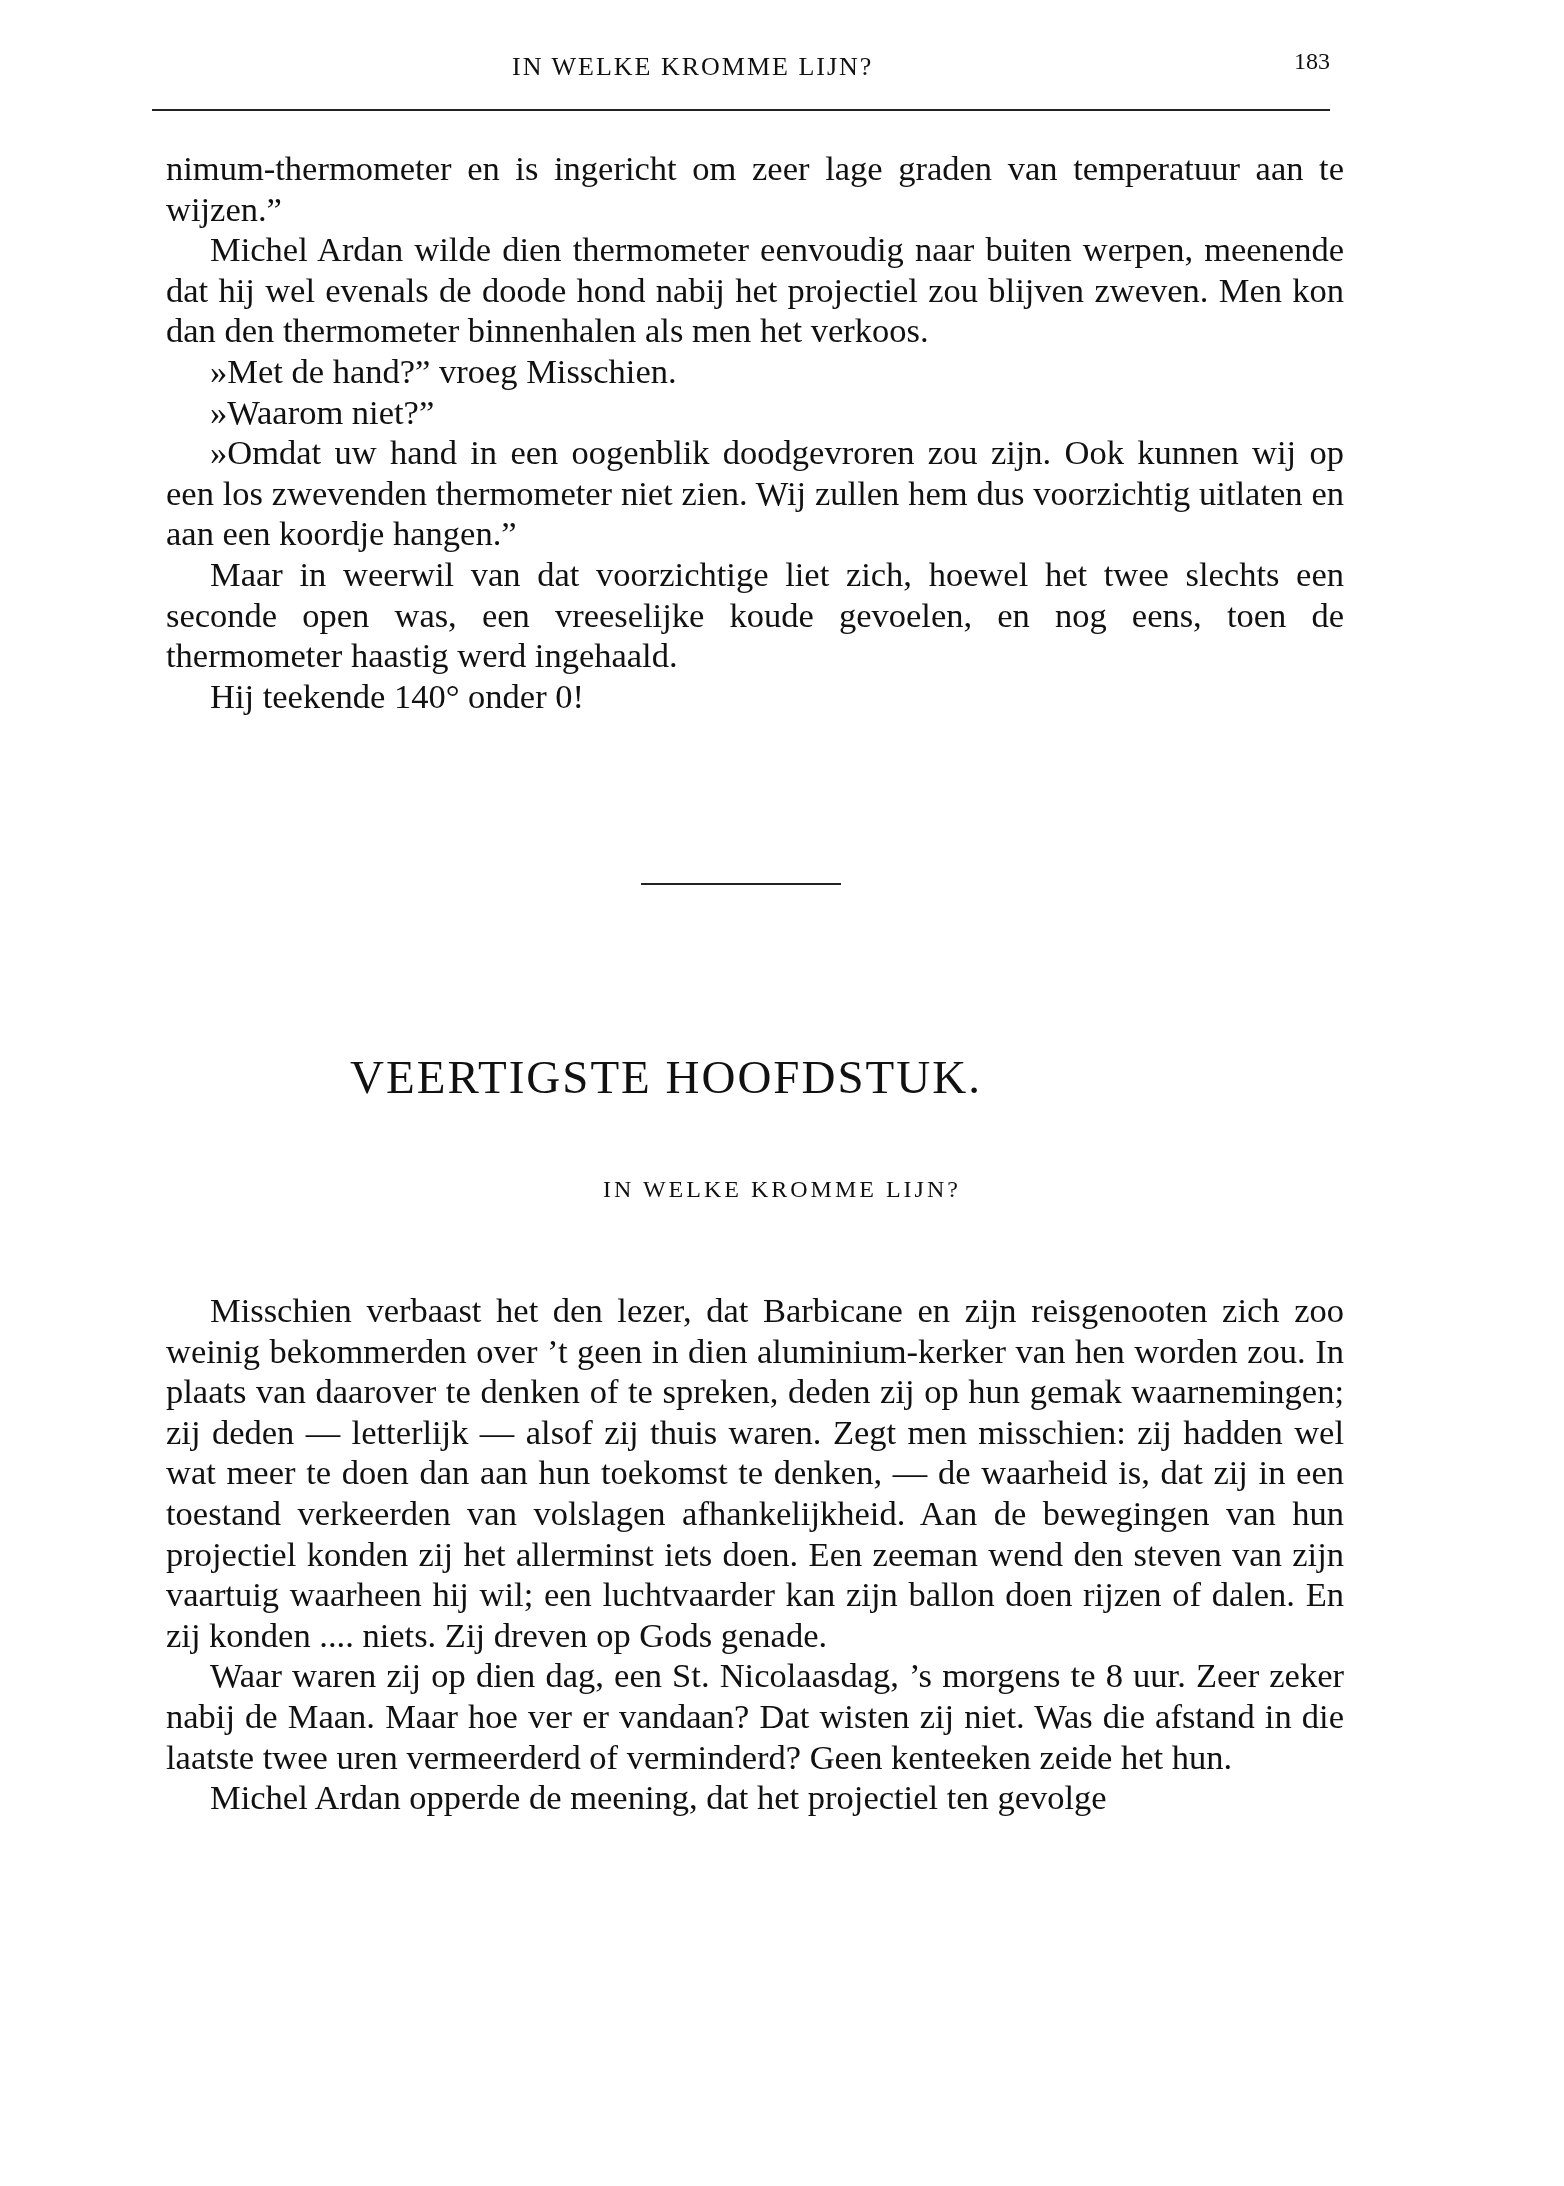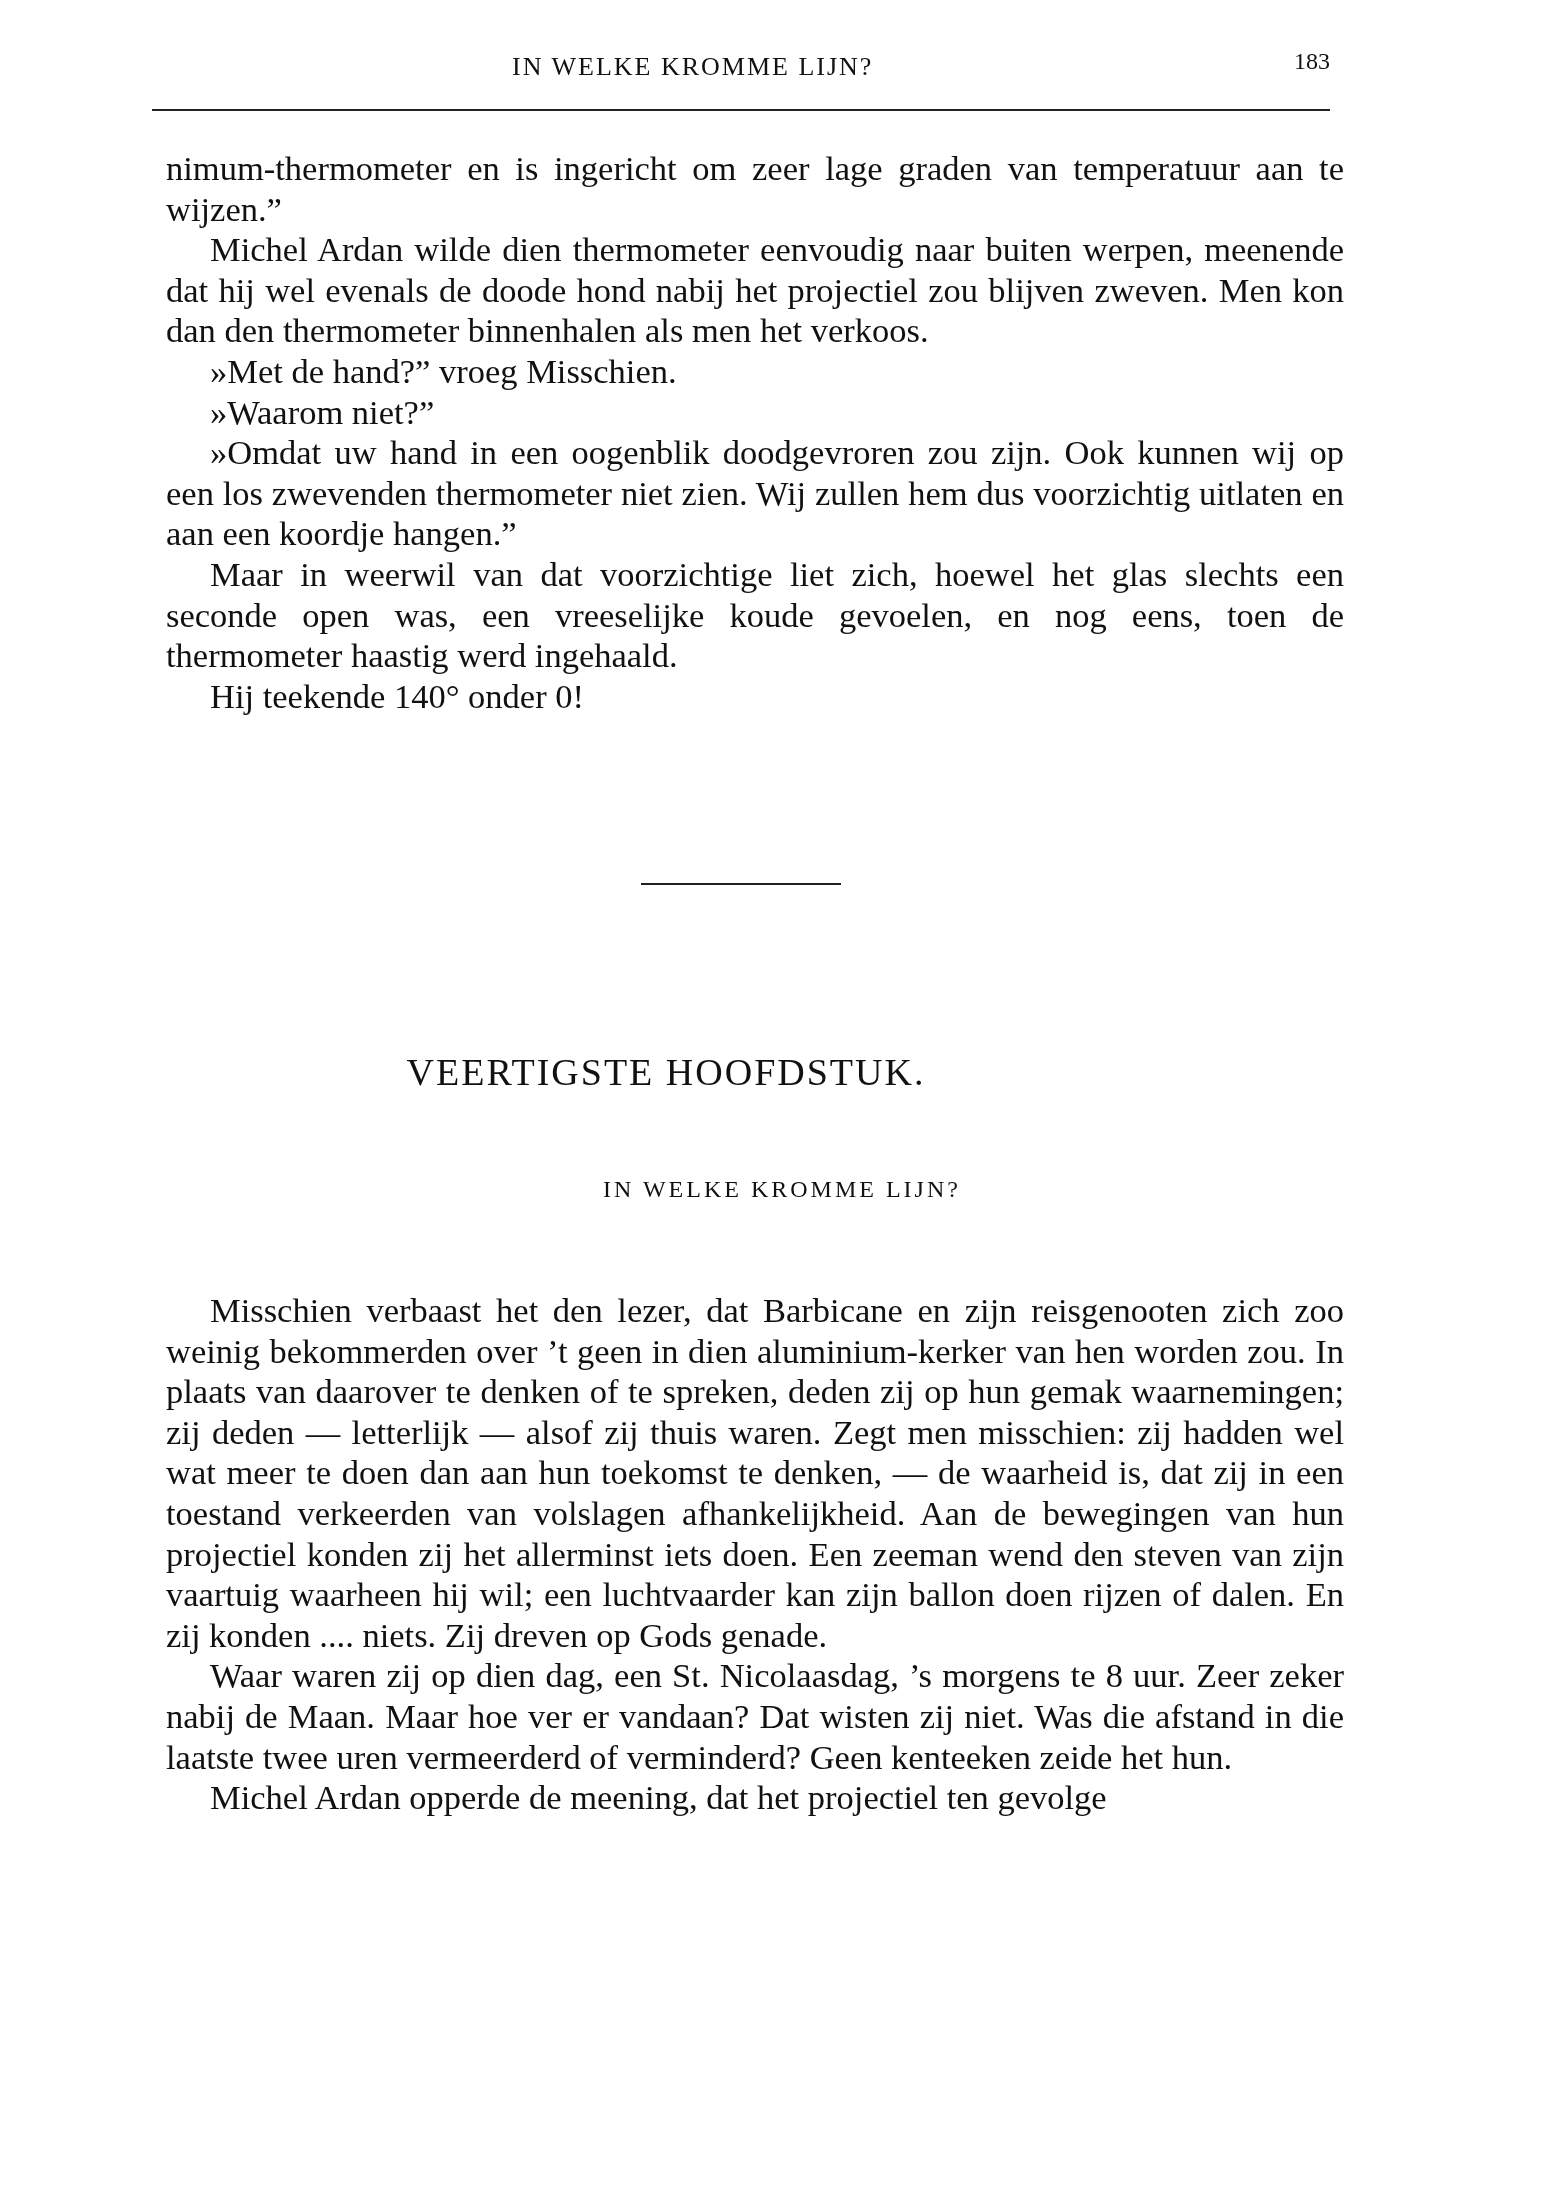--- a/index.html
+++ b/index.html
@@ -73,21 +73,21 @@
       left: 641px;
       width: 200px;
       border-top: 2px solid #222;
     }
     .chapter-title {
       position: absolute;
       top: 1050px;
       left: 0;
       width: 1332px;
       text-align: center;
-      font-size: 38px;
+      font-size: 47px;
       letter-spacing: 2px;
     }
     .chapter-subtitle {
       position: absolute;
       top: 1176px;
       left: 0;
       width: 1564px;
       text-align: center;
       font-size: 24px;
       letter-spacing: 3px;
@@ -103,21 +103,21 @@
     <span class="page-number">183</span>
   </div>
   <div class="head-rule"></div>
 
   <div class="text-block block-top">
     <p>nimum-thermometer en is ingericht om zeer lage graden van temperatuur aan te wijzen.”</p>
     <p class="indent">Michel Ardan wilde dien thermometer eenvoudig naar buiten werpen, meenende dat hij wel evenals de doode hond nabij het projectiel zou blijven zweven. Men kon dan den thermometer binnenhalen als men het verkoos.</p>
     <p class="indent">»Met de hand?” vroeg Misschien.</p>
     <p class="indent">»Waarom niet?”</p>
     <p class="indent">»Omdat uw hand in een oogenblik doodgevroren zou zijn. Ook kunnen wij op een los zwevenden thermometer niet zien. Wij zullen hem dus voorzichtig uitlaten en aan een koordje hangen.”</p>
-    <p class="indent">Maar in weerwil van dat voorzichtige liet zich, hoewel het glas slechts een seconde open was, een vreeselijke koude gevoelen, en nog eens, toen de thermometer haastig werd ingehaald.</p>
+    <p class="indent">Maar in weerwil van dat voorzichtige liet zich, hoewel het twee slechts een seconde open was, een vreeselijke koude gevoelen, en nog eens, toen de thermometer haastig werd ingehaald.</p>
     <p class="indent">Hij teekende 140° onder 0!</p>
   </div>
 
   <div class="sep-rule"></div>
 
   <div class="chapter-title">VEERTIGSTE HOOFDSTUK.</div>
   <div class="chapter-subtitle">IN WELKE KROMME LIJN?</div>
 
   <div class="text-block block-bottom">
     <p class="indent">Misschien verbaast het den lezer, dat Barbicane en zijn reisgenooten zich zoo weinig bekommerden over ’t geen in dien aluminium-kerker van hen worden zou. In plaats van daarover te denken of te spreken, deden zij op hun gemak waarnemingen; zij deden — letterlijk — alsof zij thuis waren. Zegt men misschien: zij hadden wel wat meer te doen dan aan hun toekomst te denken, — de waarheid is, dat zij in een toestand verkeerden van volslagen afhankelijkheid. Aan de bewegingen van hun projectiel konden zij het allerminst iets doen. Een zeeman wend den steven van zijn vaartuig waarheen hij wil; een luchtvaarder kan zijn ballon doen rijzen of dalen. En zij konden .... niets. Zij dreven op Gods genade.</p>

